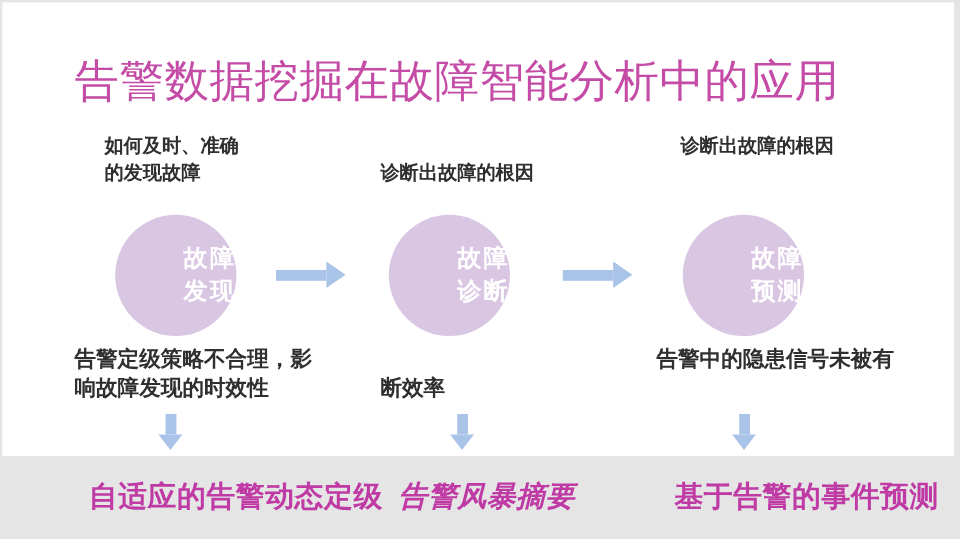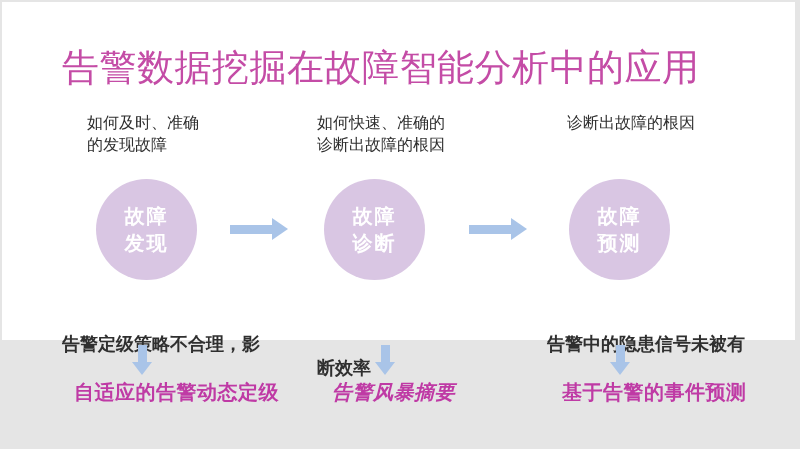--- a/index.html
+++ b/index.html
@@ -9,56 +9,56 @@
     height: 449px;
     overflow: hidden;
     background: #e5e5e5;
     font-family: "Liberation Sans", "DejaVu Sans", sans-serif;
   }
   .slide {
     position: absolute;
     left: 2px;
     top: 2px;
     width: 793px;
-    height: 338px;
+    height: 378px;
     background: #ffffff;
   }
   .title {
     position: absolute;
     left: 60px;
     top: 41px;
     margin: 0;
     font-size: 37px;
     font-weight: 500;
     letter-spacing: 0.5px;
     color: var(--accent-magenta, #c44ca6);
     white-space: nowrap;
   }
   .question {
     position: absolute;
     top: 110px;
     font-size: 16px;
     line-height: 22px;
-    font-weight: 400;
+    font-weight: 700;
     color: var(--body-text, #2f2f2f);
   }
   .q1 { left: 85px;  width: 190px; }
   .q2 { left: 315px; width: 190px; }
   .q3 { left: 565px; width: 190px; }
   .circle {
     position: absolute;
     top: 177px;
     width: 101px;
     height: 101px;
     border-radius: 50%;
     background: var(--circle-fill, #d9c6e3);
     color: var(--circle-text, #ffffff);
     display: flex;
     flex-direction: column;
-    align-items: center;
+    align-items: flex-end;
     justify-content: center;
     font-size: 20px;
     line-height: 27px;
     font-weight: 600;
     letter-spacing: 2px;
     text-align: center;
   }
   .c1 { left: 94px; }
   .c2 { left: 322px; }
   .c3 { left: 567px; }
@@ -83,21 +83,20 @@
     border-top: 11px solid transparent;
     border-bottom: 11px solid transparent;
   }
   .problem {
     position: absolute;
     top: 285px;
     font-size: 18px;
     line-height: 24px;
     font-weight: 600;
     color: var(--body-text, #2f2f2f);
-    margin-top: 45px;
   }
   .p1 { left: 60px;  width: 215px; }
   .p2 { left: 315px; width: 200px; }
   .p3 { left: 545px; width: 225px; }
   .varrow {
     position: absolute;
     top: 343px;
     width: 20px;
     display: flex;
     flex-direction: column;
@@ -113,22 +112,22 @@
   }
   .varrow .vhead {
     width: 0;
     height: 0;
     border-top: 13px solid var(--arrow, #a9c4e8);
     border-left: 10px solid transparent;
     border-right: 10px solid transparent;
   }
   .solution {
     position: absolute;
-    top: 377px;
-    font-size: 20px;
+    top: 396px;
+    font-size: 24px;
     font-weight: 700;
     letter-spacing: 0.5px;
     color: var(--accent-magenta-bold, #bf3aa5);
     white-space: nowrap;
   }
   .s1 { left: 72px; }
   .s2 { left: 330px; font-style: italic; }
   .s3 { left: 560px; }
 </style>
 </head>
@@ -141,34 +140,35 @@
   <div class="question q1">
     <span>如何及时、准确</span><br>
     <span>的发现故障</span>
   </div>
   <div class="circle c1">
     <span>故障</span>
     <span>发现</span>
   </div>
   <div class="problem p1">
     <span>告警定级策略不合理，影</span><br>
+    <span>响故障发现的时效性</span>
   </div>
   <div class="varrow v1">
     <div class="vshaft"></div>
     <div class="vhead"></div>
   </div>
   <div class="solution s1">自适应的告警动态定级</div>
 
   <div class="harrow a1">
     <div class="shaft"></div>
     <div class="head"></div>
   </div>
 
   <div class="question q2">
-    <span>如何快速、准确的</span><br>
+    <br>
     <span>诊断出故障的根因</span>
   </div>
   <div class="circle c2">
     <span>故障</span>
     <span>诊断</span>
   </div>
   <div class="problem p2">
     <br>
     <span>断效率</span>
   </div>

